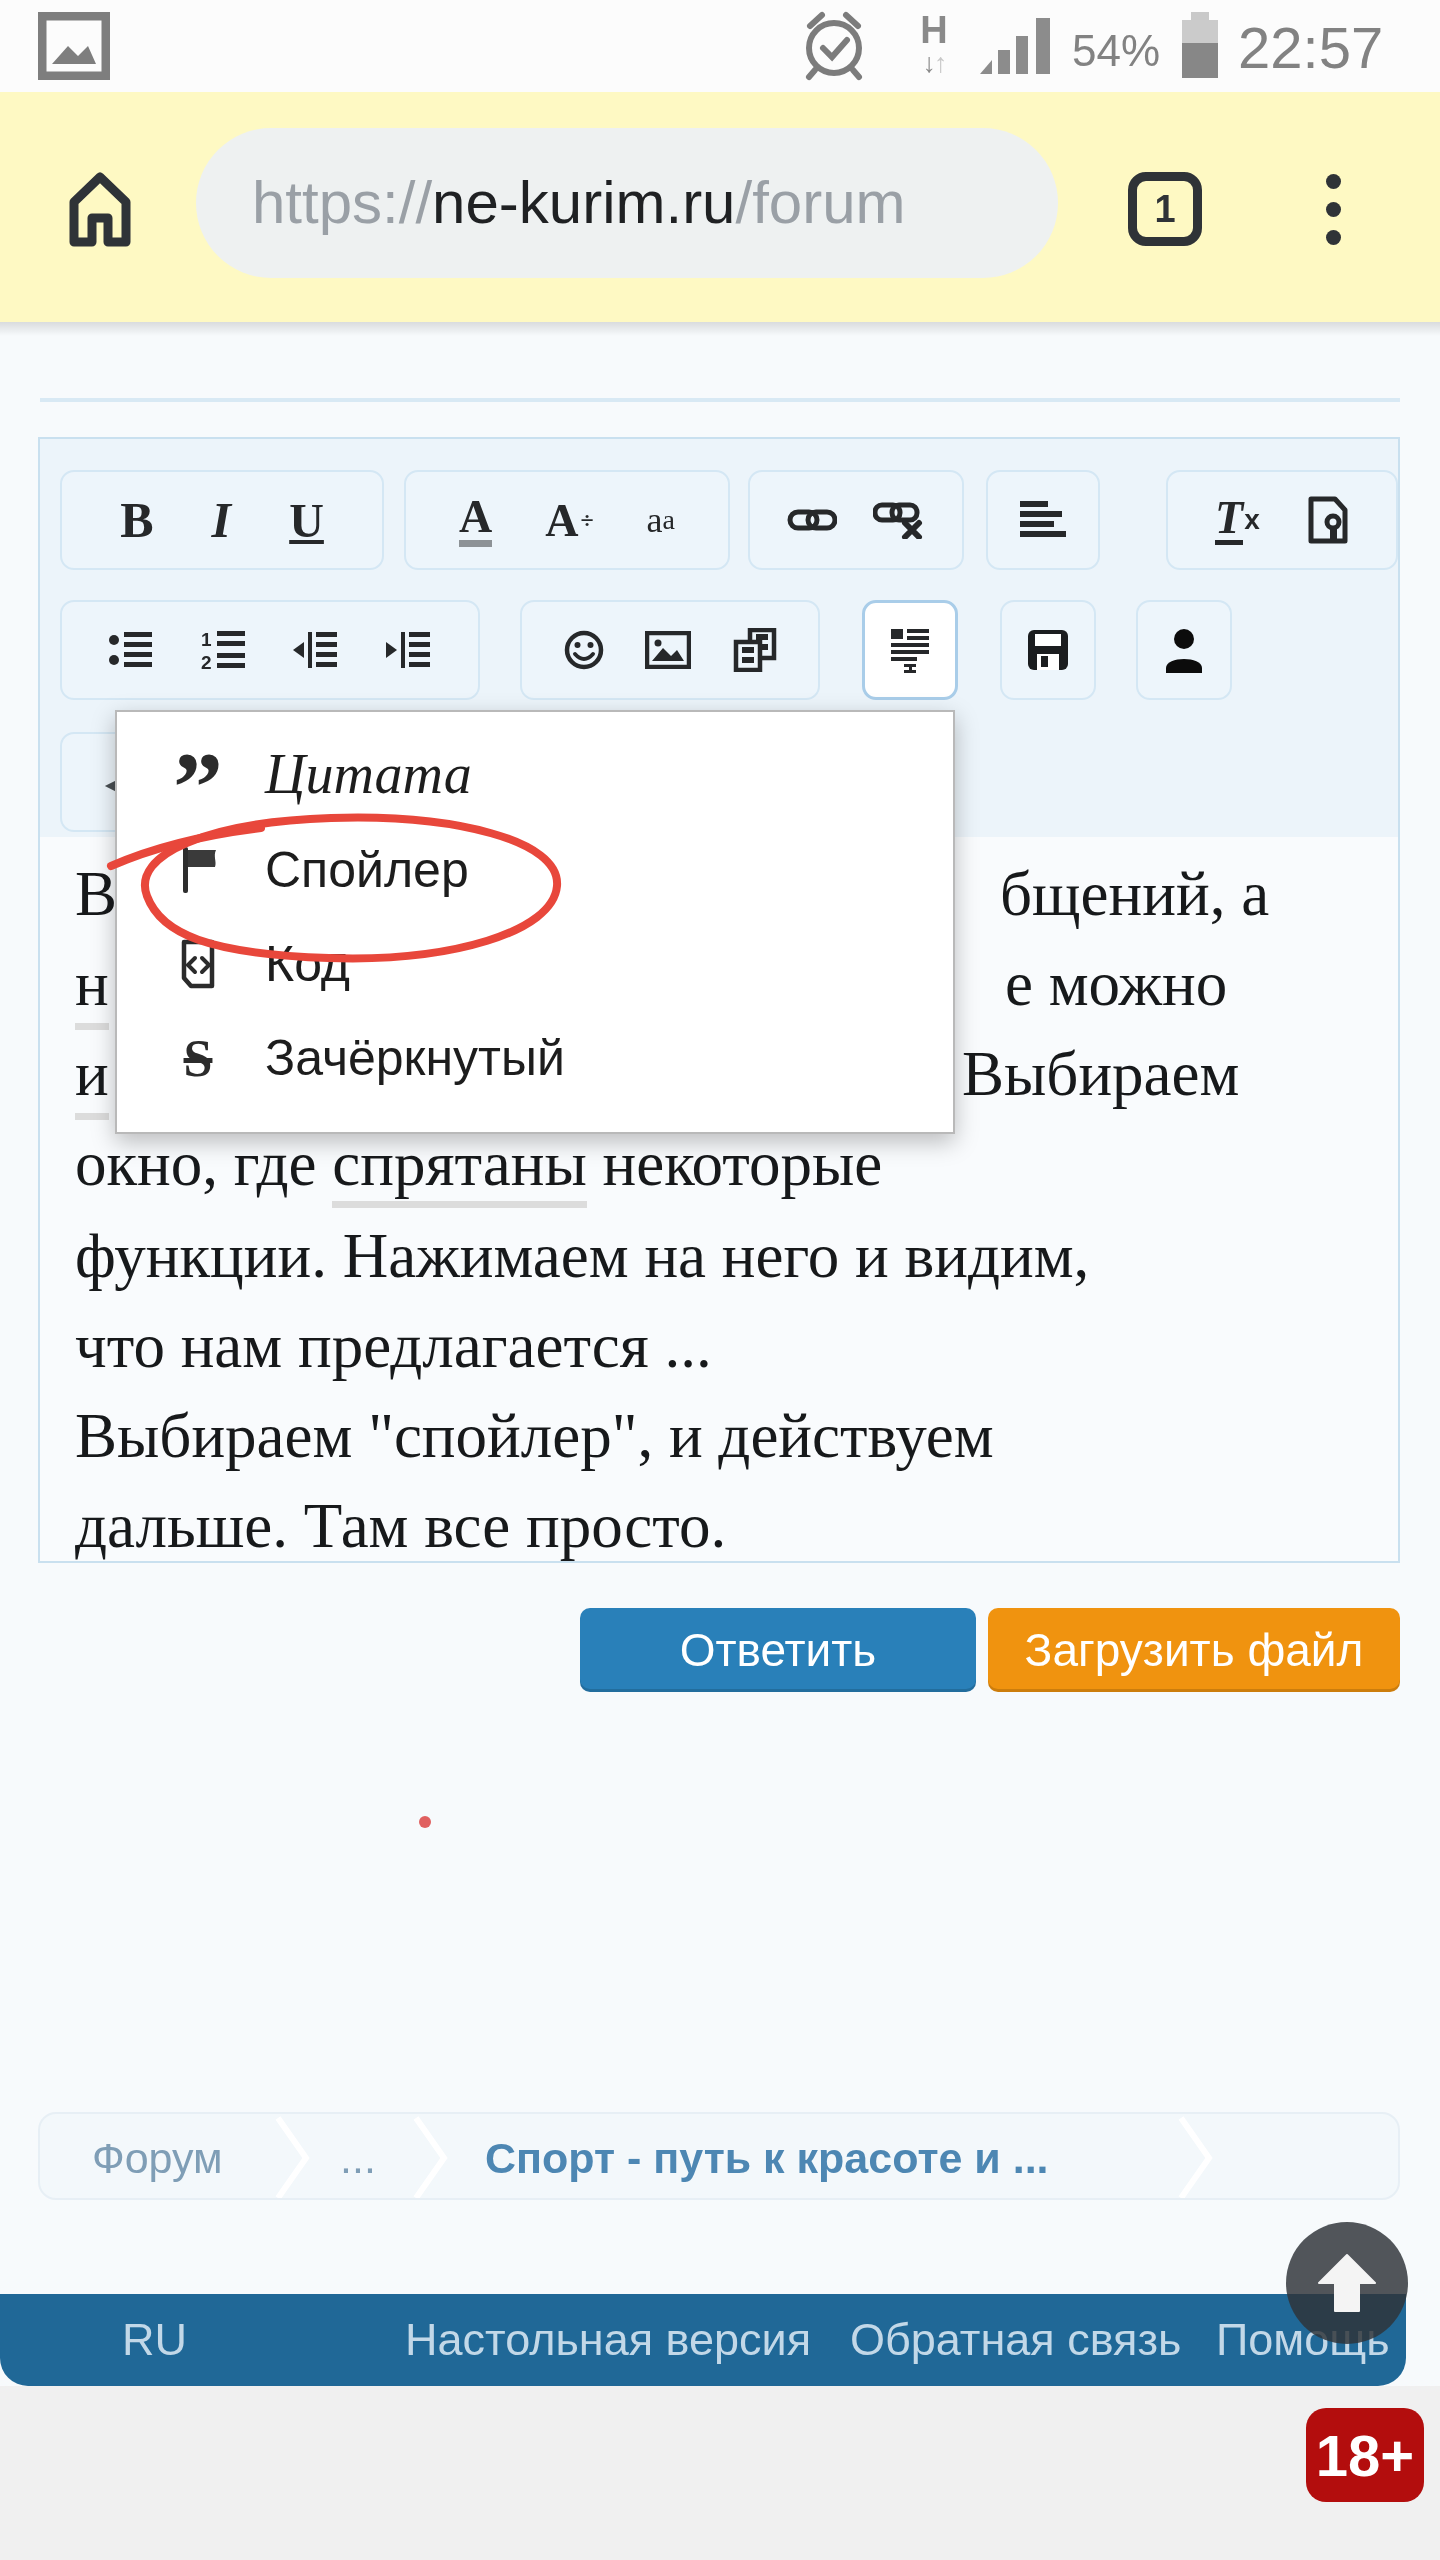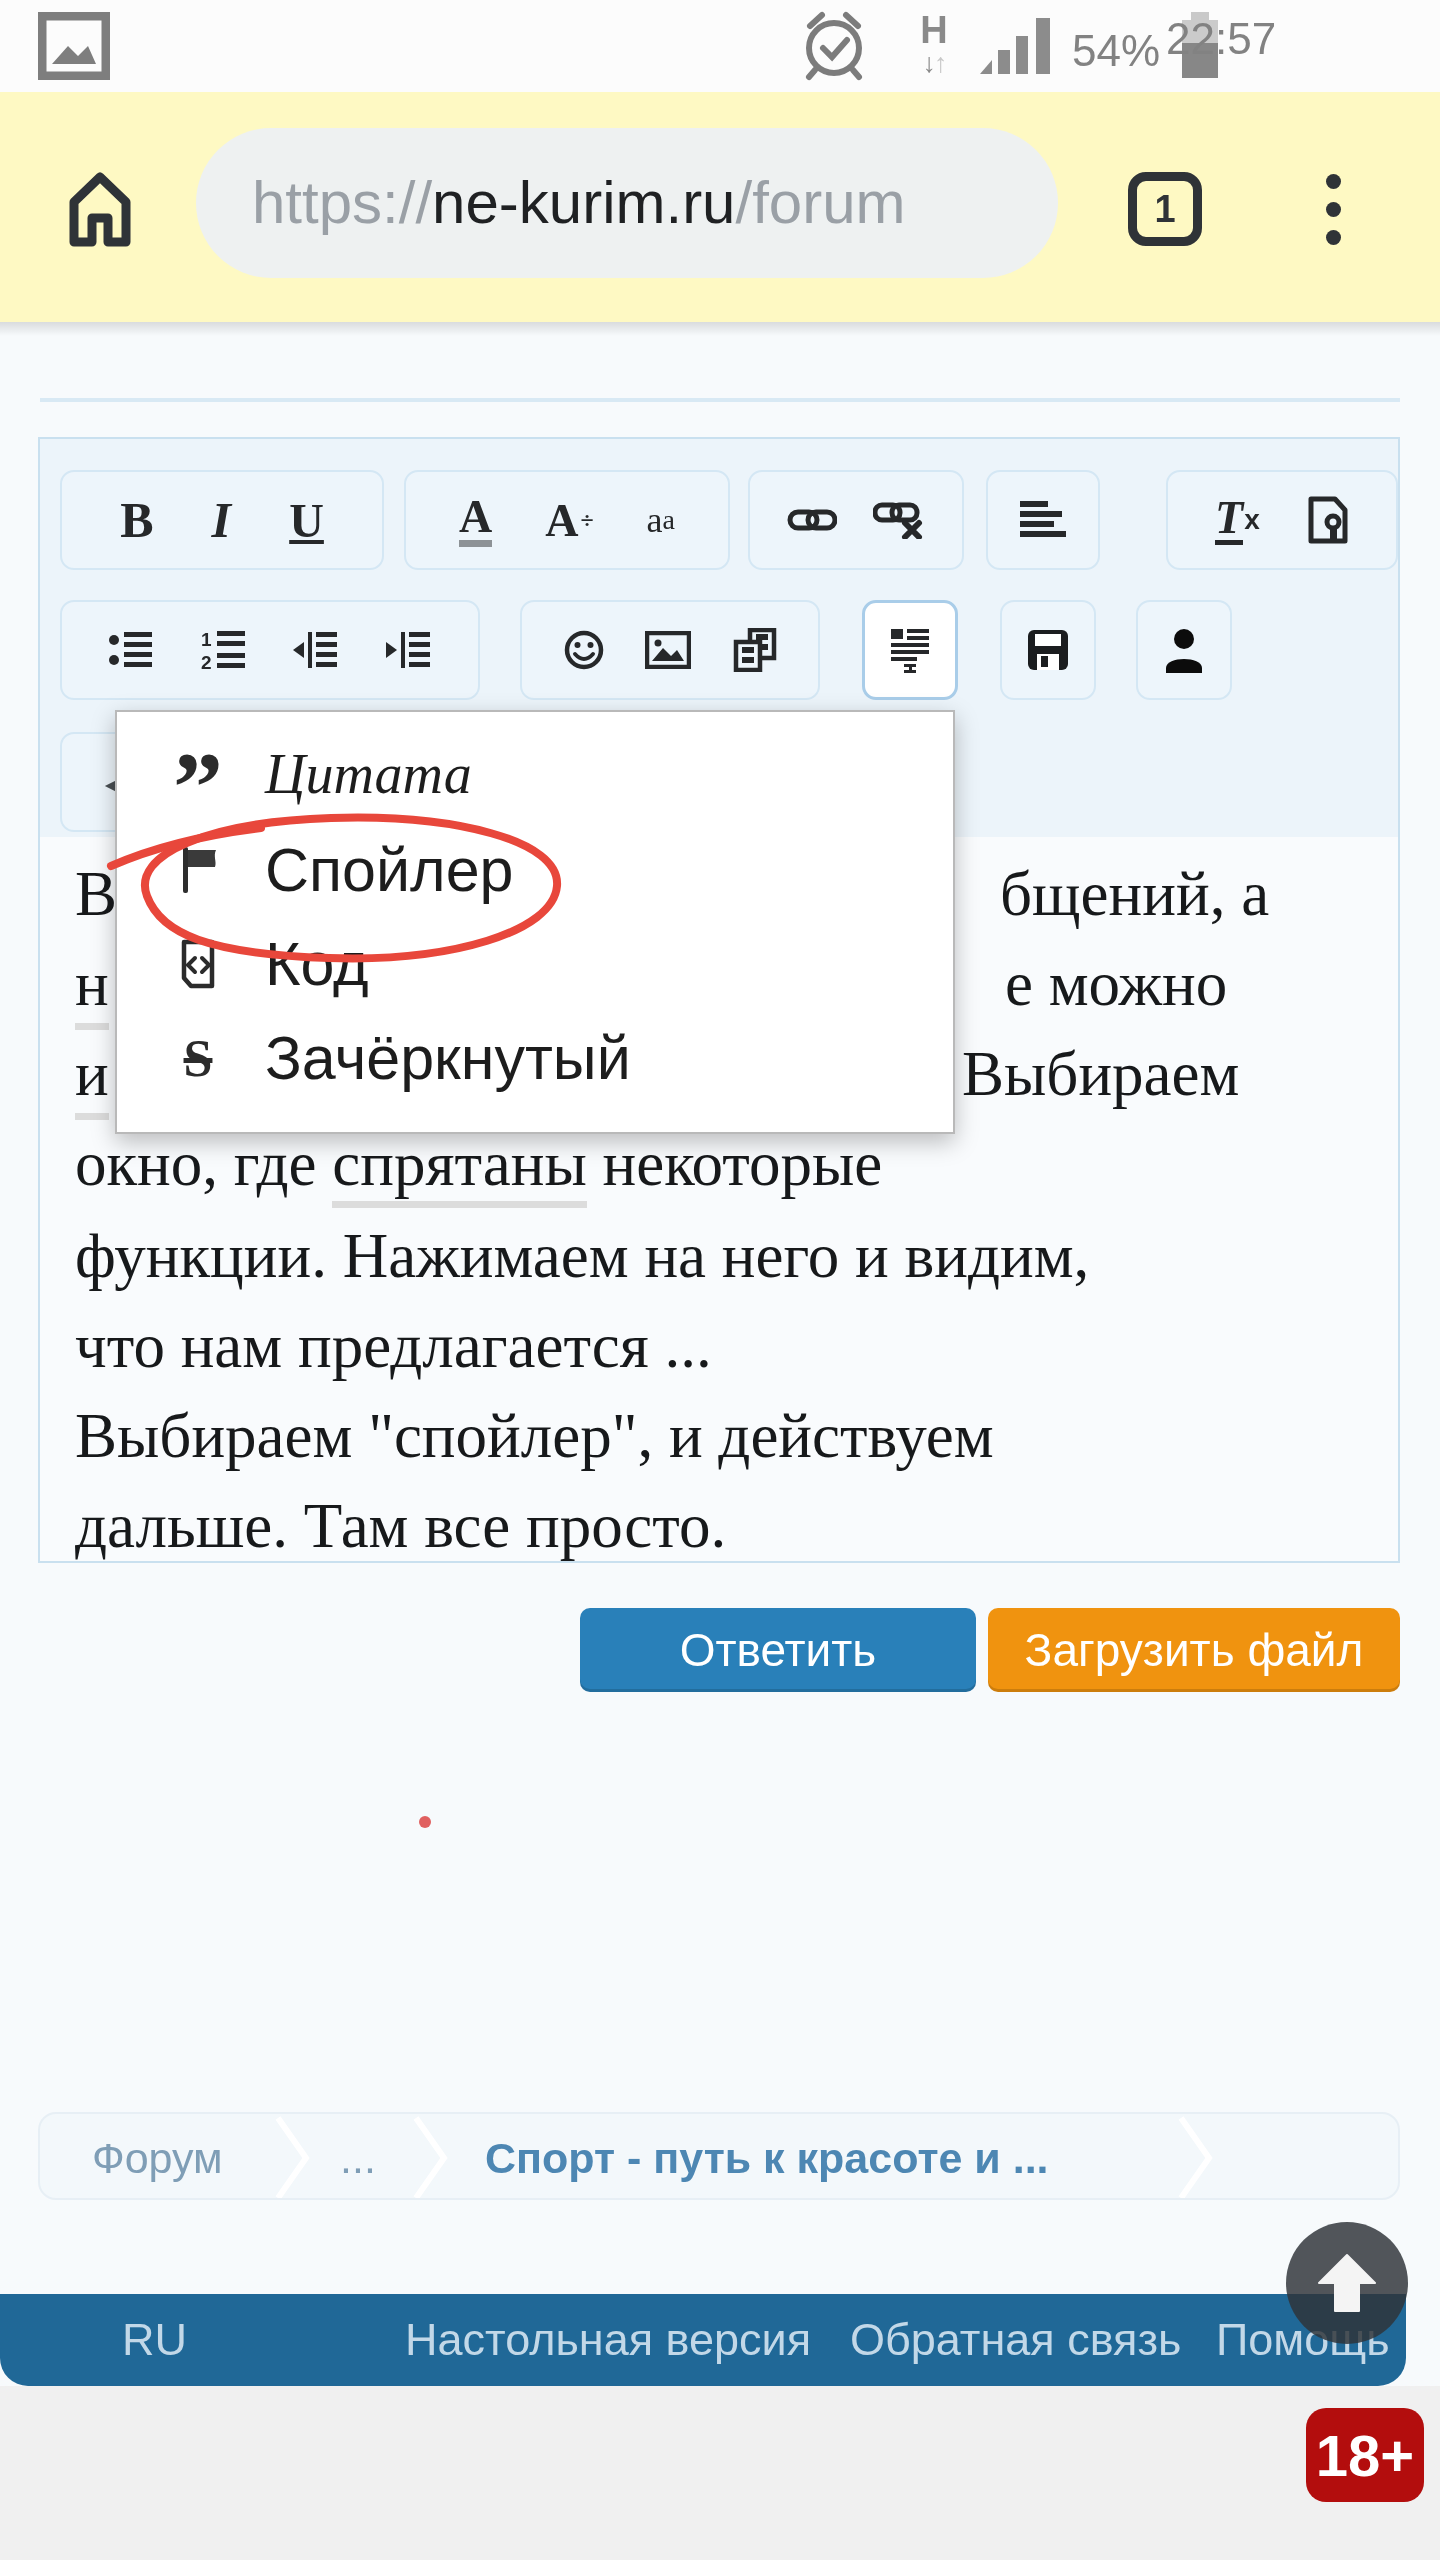--- a/index.html
+++ b/index.html
@@ -3,21 +3,21 @@
 <meta charset="utf-8">
 <style>
   * { margin:0; padding:0; box-sizing:border-box; }
   html,body { width:1440px; height:2560px; }
   body { position:relative; font-family:"Liberation Sans", sans-serif; background:#f7fafc; overflow:hidden; }
   .abs { position:absolute; }
 
   
   .statusbar { position:absolute; left:0; top:0; width:1440px; height:92px; background:#fcfcfc; z-index:30; }
   .st-text { color:#828282; }
-  .st-time { left:1166px; top:14px; font-size:44px; }
+  .st-time { left:1238px; top:14px; font-size:58px; }
   .st-pct  { left:1072px; top:26px; font-size:44px; }
   .h-block { left:908px; top:10px; width:52px; text-align:center; }
   .h-letter { font-size:38px; font-weight:bold; color:#8a8a8a; line-height:40px; }
   .h-arrows { font-size:27px; line-height:26px; letter-spacing:-2px; }
   .h-arrows .dn { color:#8a8a8a; } .h-arrows .up { color:#c9c9c9; }
   .battery { left:1182px; top:12px; width:36px; height:66px; }
   .batt-nub { position:absolute; left:9px; top:0; width:18px; height:8px; background:#c9c9c9; }
   .batt-body { position:absolute; left:0; top:8px; width:36px; height:58px;
                background:linear-gradient(#cbcbcb 0 40%, #878787 40% 100%); }
 
@@ -59,21 +59,21 @@
   .ico-tx { font-family:"Liberation Serif", serif; font-style:italic; font-weight:bold; font-size:46px;
             border-bottom:5px solid #26282a; line-height:44px; }
   .ico-tx-x { font-weight:bold; font-size:28px; vertical-align:-10px; margin-left:1px; }
   .ico-back { font-size:42px; color:#4a5054; }
 
   
   .dropdown { position:absolute; left:115px; top:388px; width:840px; height:424px; background:#ffffff;
               border:2px solid #b9b9b9; box-shadow:0 8px 22px rgba(0,0,0,.25); z-index:10; }
   .dd-item { position:absolute; left:0; width:836px; height:92px; display:flex; align-items:center; }
   .dd-icon { width:74px; margin-left:44px; display:flex; justify-content:center; align-items:center; }
-  .dd-label { margin-left:30px; font-size:61px; color:#1d1d1d; }
+  .dd-label { margin-left:30px; font-size:50px; color:#1d1d1d; }
   .dd-quote-label { font-family:"Liberation Serif", serif; font-style:italic; font-size:56px; }
   .dd-quote-glyph { font-family:"Liberation Serif", serif; font-weight:bold; font-size:100px; color:#2b2b2b;
                     line-height:40px; margin-top:26px; }
   .dd-strike { font-family:"Liberation Serif", serif; font-weight:bold; font-size:52px; color:#2b2b2b;
                text-decoration:line-through; }
   .annotation { position:absolute; left:-14px; top:84px; width:480px; height:176px; pointer-events:none; }
 
   
   .etext { position:absolute; font-family:"Liberation Serif", serif; font-size:63px; color:#17191b;
            white-space:pre; z-index:2; }

